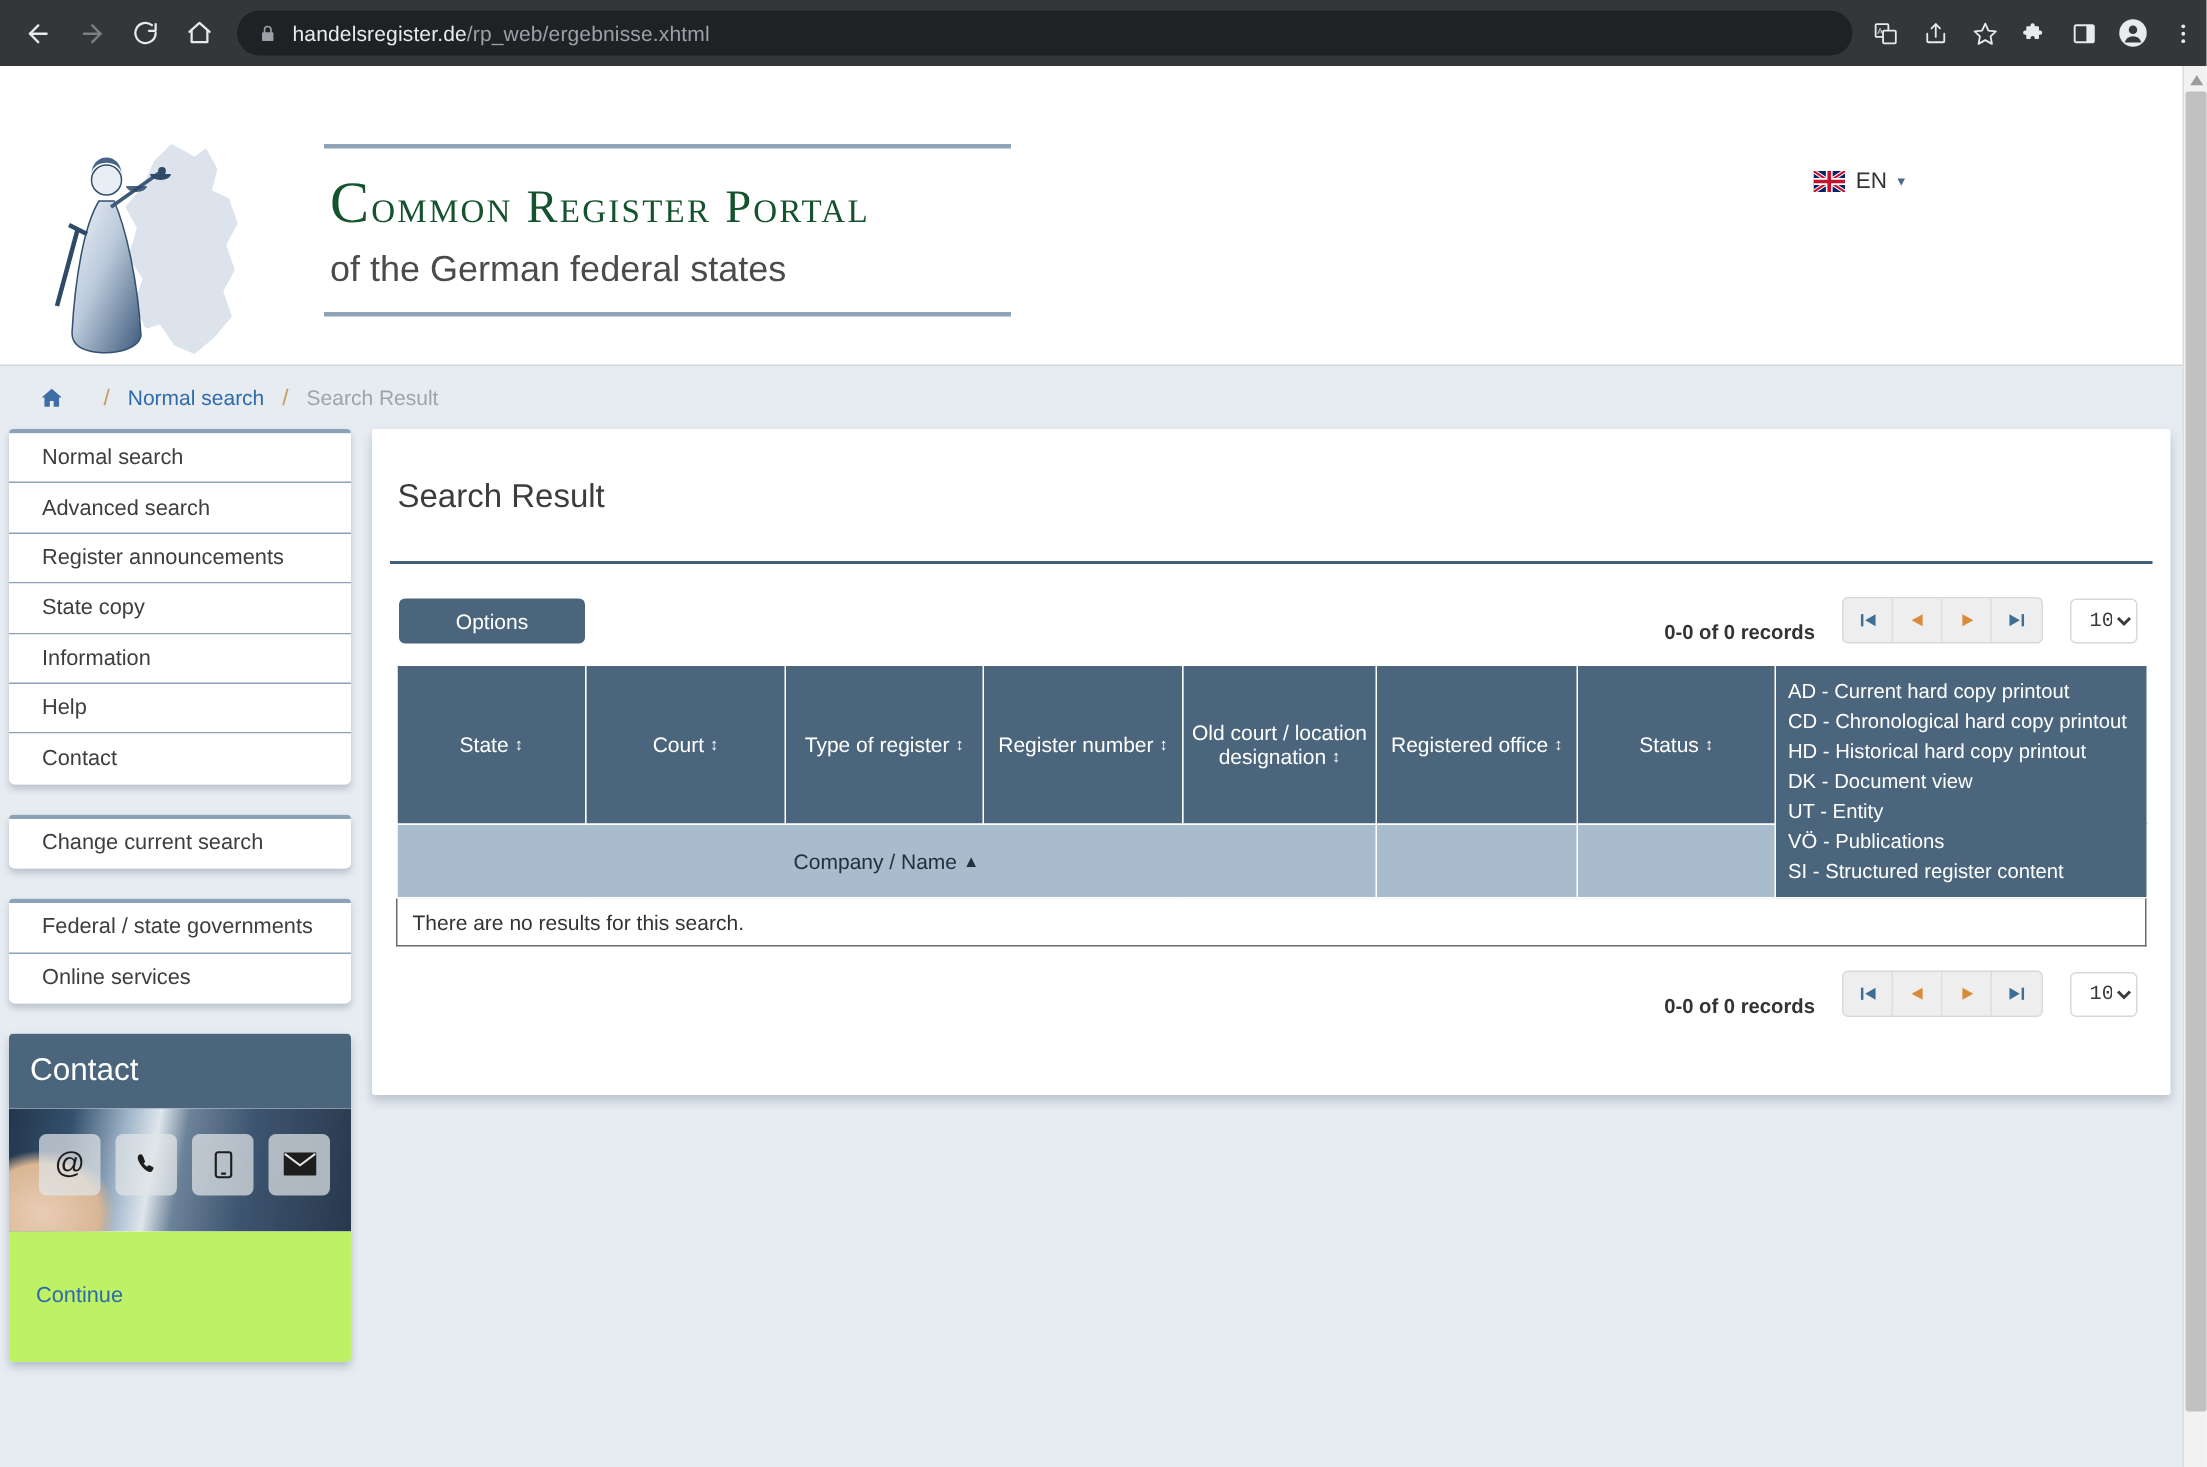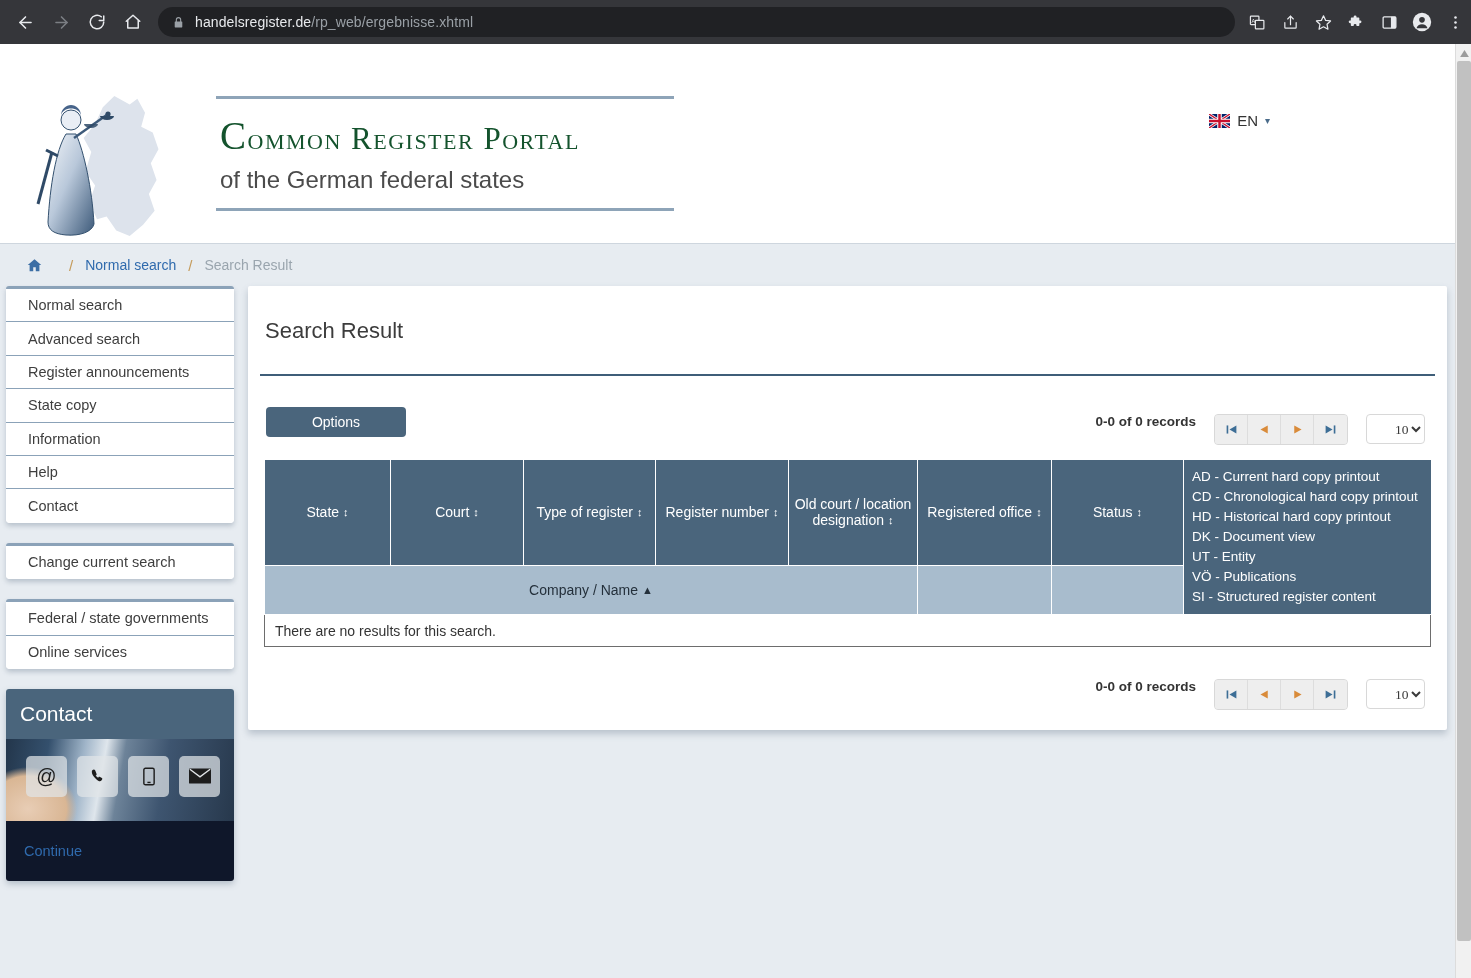--- a/index.html
+++ b/index.html
@@ -211,22 +211,22 @@
     display: flex; gap: 10px;
   }
   .pi {
     width: 41px; height: 41px;
     background: rgba(225,228,231,0.72);
     border-radius: 5px;
     display: flex; align-items: center; justify-content: center;
     font-size: 20px; color: #1d1d1d;
   }
   .contact-foot {
-    background: #0f172a;
-    height: 60px;
+    background: #bef264;
+    height: 87px;
     display: flex; align-items: center;
     padding-left: 18px;
   }
   .contact-link { color: #2f6aad; font-size: 14.5px; text-decoration: none; cursor: pointer; }
 
   
   .main-panel {
     position: absolute; top: 0; left: 248px;
     width: 1199px;
     background: #ffffff;
@@ -247,53 +247,53 @@
   .toolbar-row {
     display: flex; align-items: center;
     justify-content: space-between;
     padding: 22px 22px 0 18px;
   }
   .options-btn {
     background: #4a657c;
     color: #ffffff;
     border: none;
     border-radius: 4px;
-    width: 140px; height: 30px;
+    width: 124px; height: 30px;
     font-size: 14px;
     cursor: pointer;
     font-family: "Liberation Sans", sans-serif;
   }
 
-  .pager { display: flex; align-items: flex-start; gap: 18px; margin-top: 16px; }
+  .pager { display: flex; align-items: flex-end; gap: 18px; }
   .pager-count { font-size: 13.5px; color: #333; font-weight: bold; }
   .pager-btns {
     display: flex;
     border: 1px solid #d8d8d8;
     border-radius: 4px;
     overflow: hidden;
     background: #eeeeee;
   }
   .pg {
     width: 33px; height: 29px;
     display: flex; align-items: center; justify-content: center;
     border-right: 1px solid #dddddd;
     cursor: pointer;
     background: #eeeeee;
   }
   .pg:last-child { border-right: none; }
   .pg svg { display: block; }
   .rows-select {
-    width: 59px; height: 30px;
+    width: 45px; height: 30px;
     border: 1px solid #d8d8d8;
     border-radius: 4px;
     background: #ffffff;
     font-size: 13.5px;
-    padding-left: 24px;
+    padding-left: 8px;
     color: #3a3a3a;
-    font-family: Liberation Serif, serif;
+    font-family: Liberation Mono, monospace;
     cursor: pointer;
   }
 
   
   .result-table {
     margin: 14px 16px 0 16px;
     border-collapse: collapse;
     width: 1167px;
     table-layout: fixed;
   }

